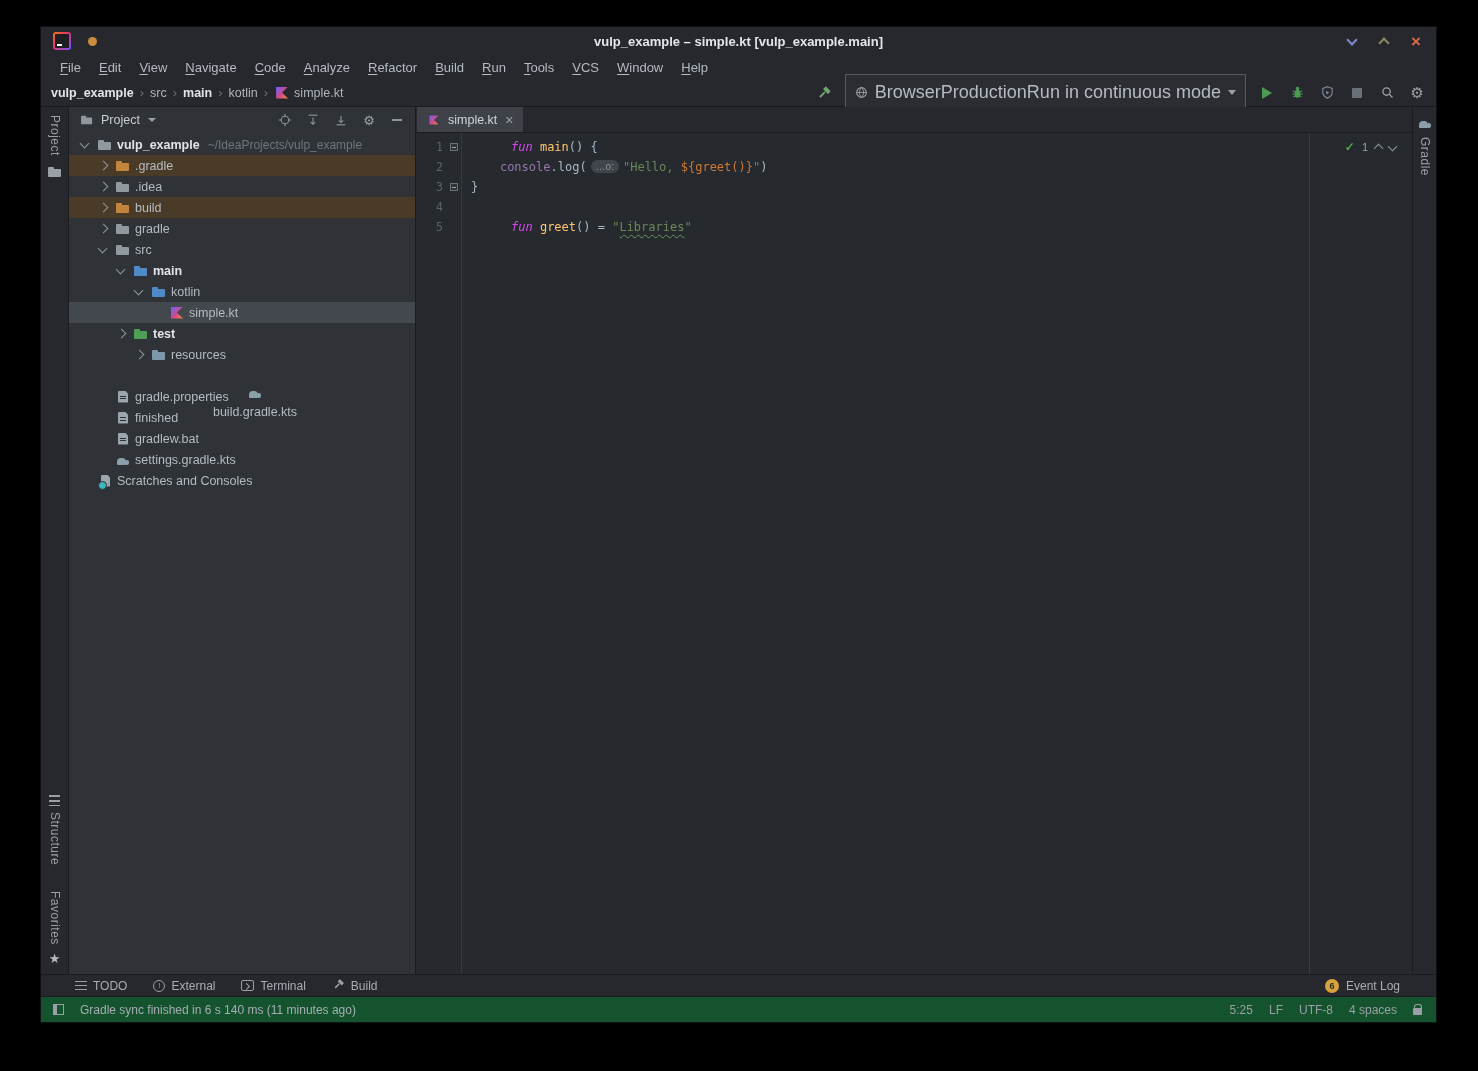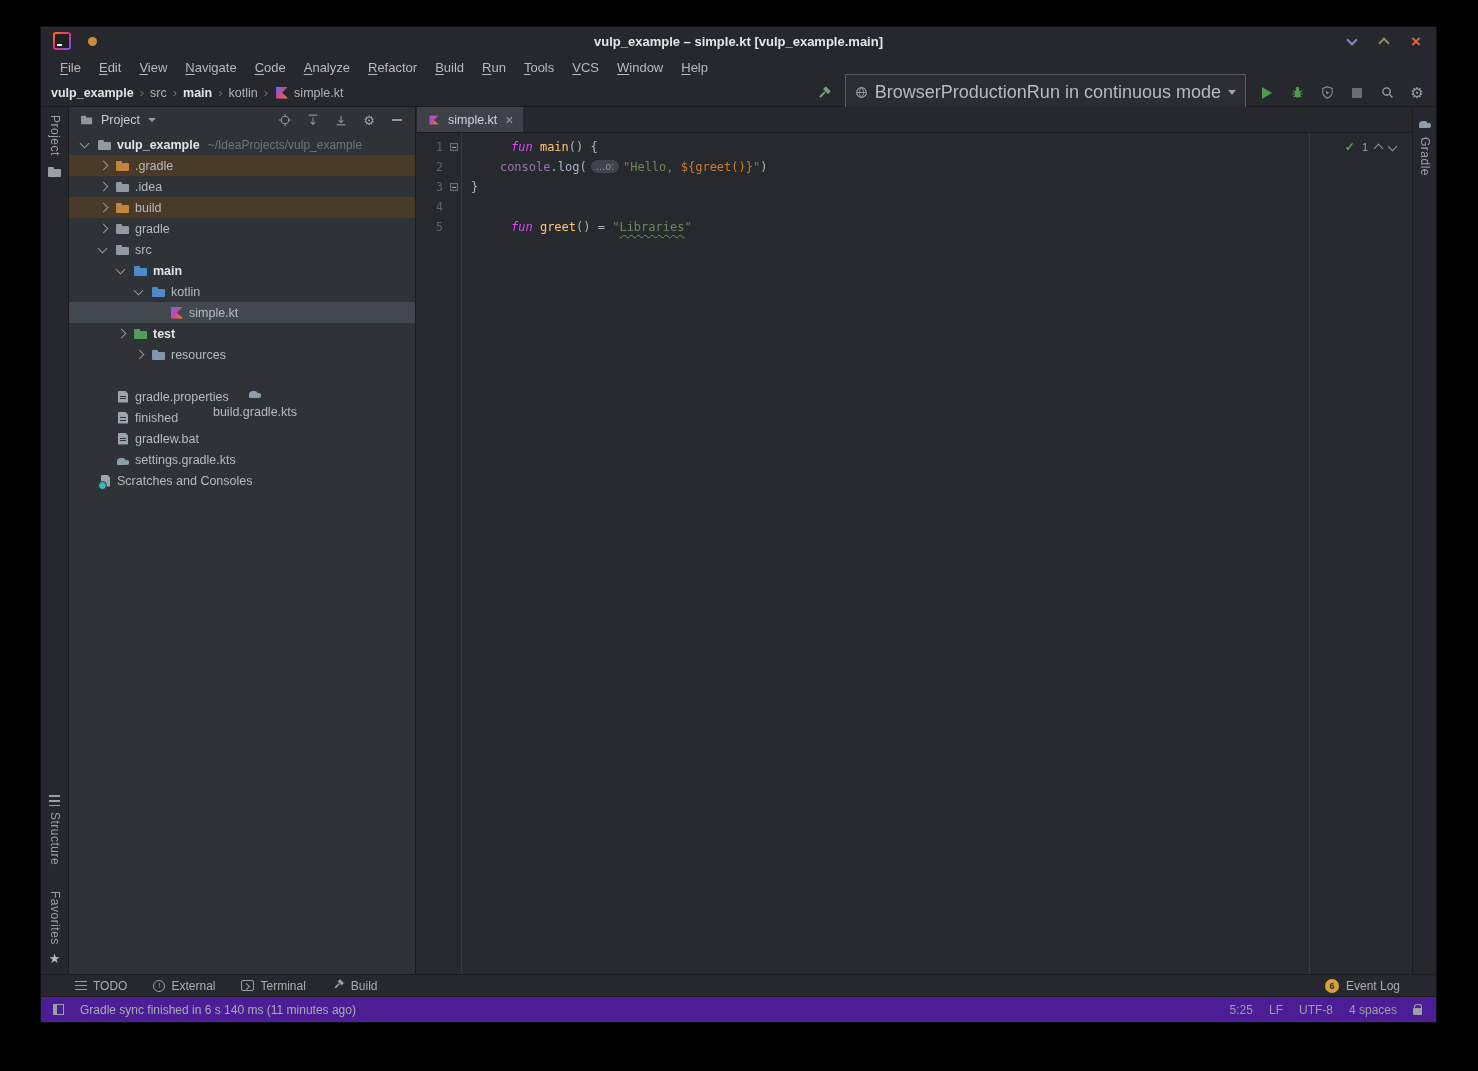--- a/index.html
+++ b/index.html
@@ -131,21 +131,21 @@
   .bic{display:inline-block;position:relative;flex:none;}
   .bic-todo{width:12px;height:10px;background:repeating-linear-gradient(to bottom,#9aa0a6 0 1.5px,transparent 1.5px 4px);}
   .bic-problems{width:12px;height:12px;border:1px solid #9aa0a6;border-radius:50%;font-size:8px;line-height:10px;text-align:center;color:#9aa0a6;}
   .bic-terminal{width:13px;height:11px;border:1px solid #9aa0a6;border-radius:2px;}
   .bic-terminal::before{content:"";position:absolute;left:2px;top:3px;width:4px;height:4px;
     border-right:1.3px solid #9aa0a6;border-bottom:1.3px solid #9aa0a6;transform:rotate(-45deg);}
   .event-badge{width:14px;height:14px;border-radius:50%;background:#d7a13c;color:#2b2d31;font-size:9px;font-weight:bold;
     display:flex;align-items:center;justify-content:center;}
 
   
-  .statusbar{height:26px;flex:none;display:flex;align-items:center;background:#4c1d95;border-top:1px solid #1a1c20;
+  .statusbar{height:26px;flex:none;display:flex;align-items:center;background:#14532d;border-top:1px solid #1a1c20;
     padding:0 14px 0 12px;font-size:12px;color:#9aa0a6;gap:16px;}
   .ic-twt{width:11px;height:11px;border:1px solid #9aa0a6;position:relative;flex:none;}
   .ic-twt::before{content:"";position:absolute;left:0;top:0;bottom:0;width:3px;background:#9aa0a6;}
   .status-msg{color:#a7adb3;}
   .status-right{margin-left:auto;display:flex;align-items:center;gap:16px;}
   .ic-lock{width:9px;height:7px;background:#9aa0a6;border-radius:1px;position:relative;margin-top:4px;flex:none;}
   .ic-lock::before{content:"";position:absolute;left:1px;top:-4px;width:6px;height:5px;
     border:1.3px solid #9aa0a6;border-bottom:none;border-radius:3px 3px 0 0;}
 </style>
 </head>

